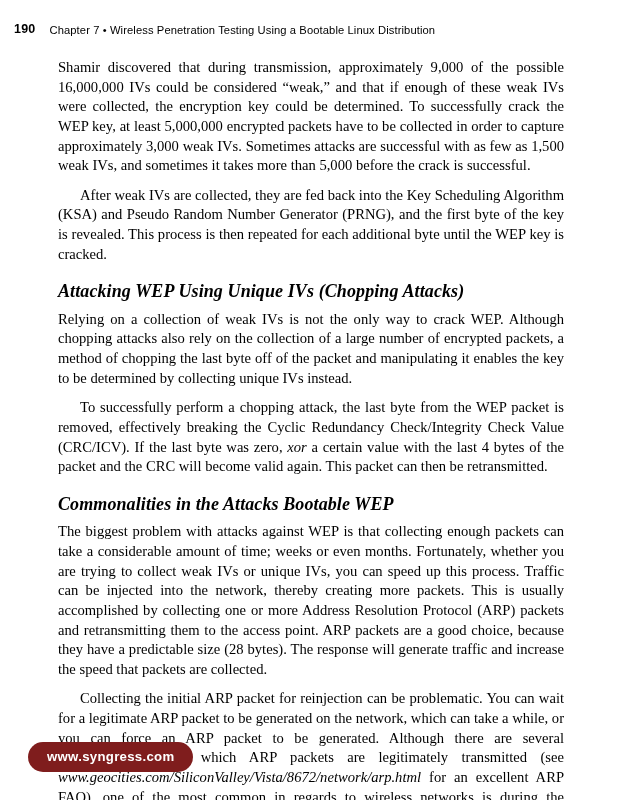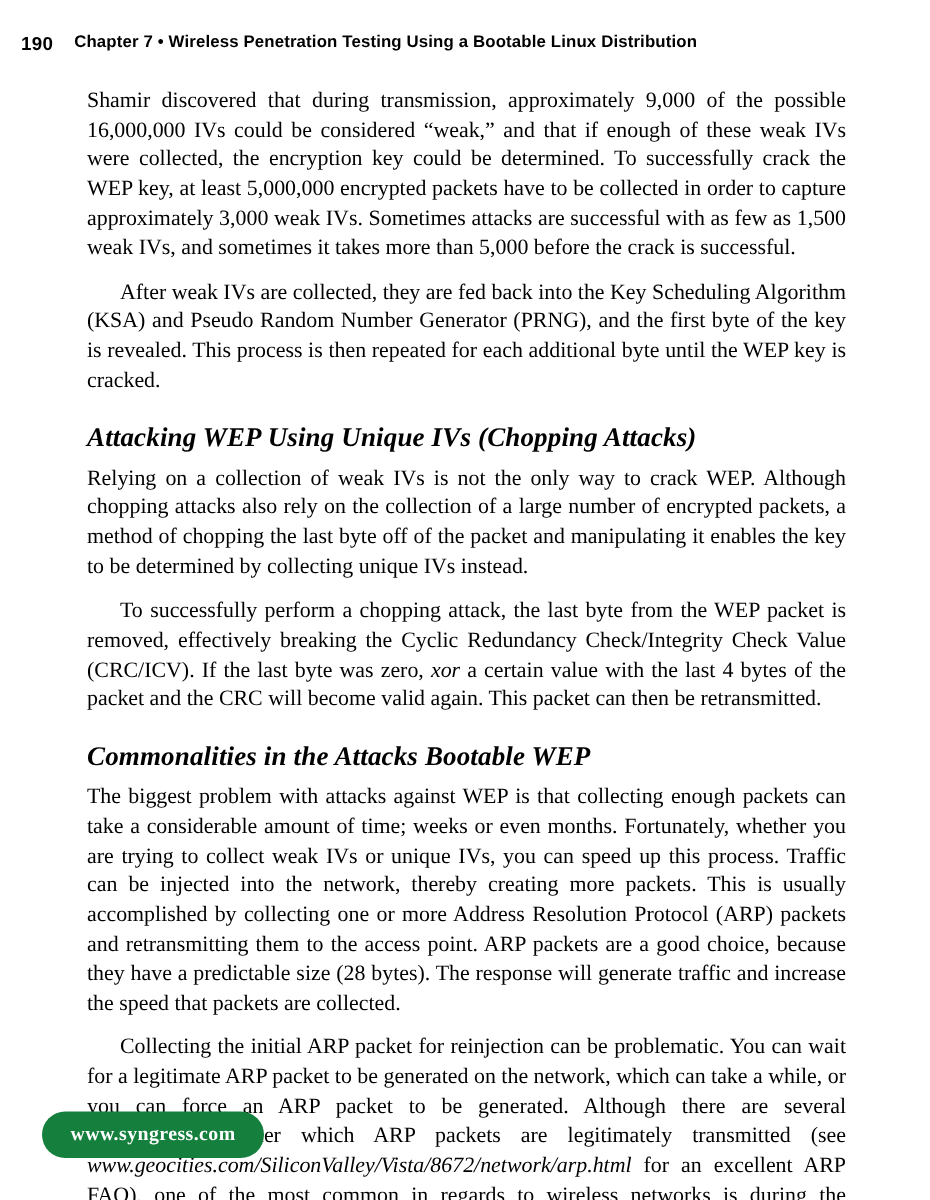--- a/index.html
+++ b/index.html
@@ -20,31 +20,31 @@
     height: 800px;
     box-sizing: border-box;
     padding: 0;
   }
   .header {
     position: absolute;
     top: 22px;
     left: 14px;
     right: 14px;
     display: flex;
-    align-items: flex-start;
+    align-items: flex-end;
     font-family: "Liberation Sans", sans-serif;
   }
   .header .folio {
     font-weight: bold;
     font-size: 12.5px;
     letter-spacing: 0.2px;
     margin-right: 14px;
   }
   .header .runhead {
-    font-weight: bold;
+    font-weight: normal;
     font-size: 11.2px;
     letter-spacing: 0.1px;
   }
   .content {
     position: absolute;
     top: 58px;
     left: 58px;
     width: 506px;
   }
   p {
@@ -76,23 +76,23 @@
   .italic {
     font-style: italic;
   }
   .footer {
     position: absolute;
     left: 28px;
     bottom: 28px;
   }
   .syngress-badge {
     display: inline-block;
-    background: #15803d;
+    background: #7f1d1d;
     color: #ffffff;
-    font-family: Liberation Serif, serif;
+    font-family: Liberation Sans, sans-serif;
     font-weight: bold;
     font-size: 13.2px;
     letter-spacing: 0.3px;
     padding: 7px 19px 8px 19px;
     border-radius: 16px;
   }
 </style>
 </head>
 <body>
 

